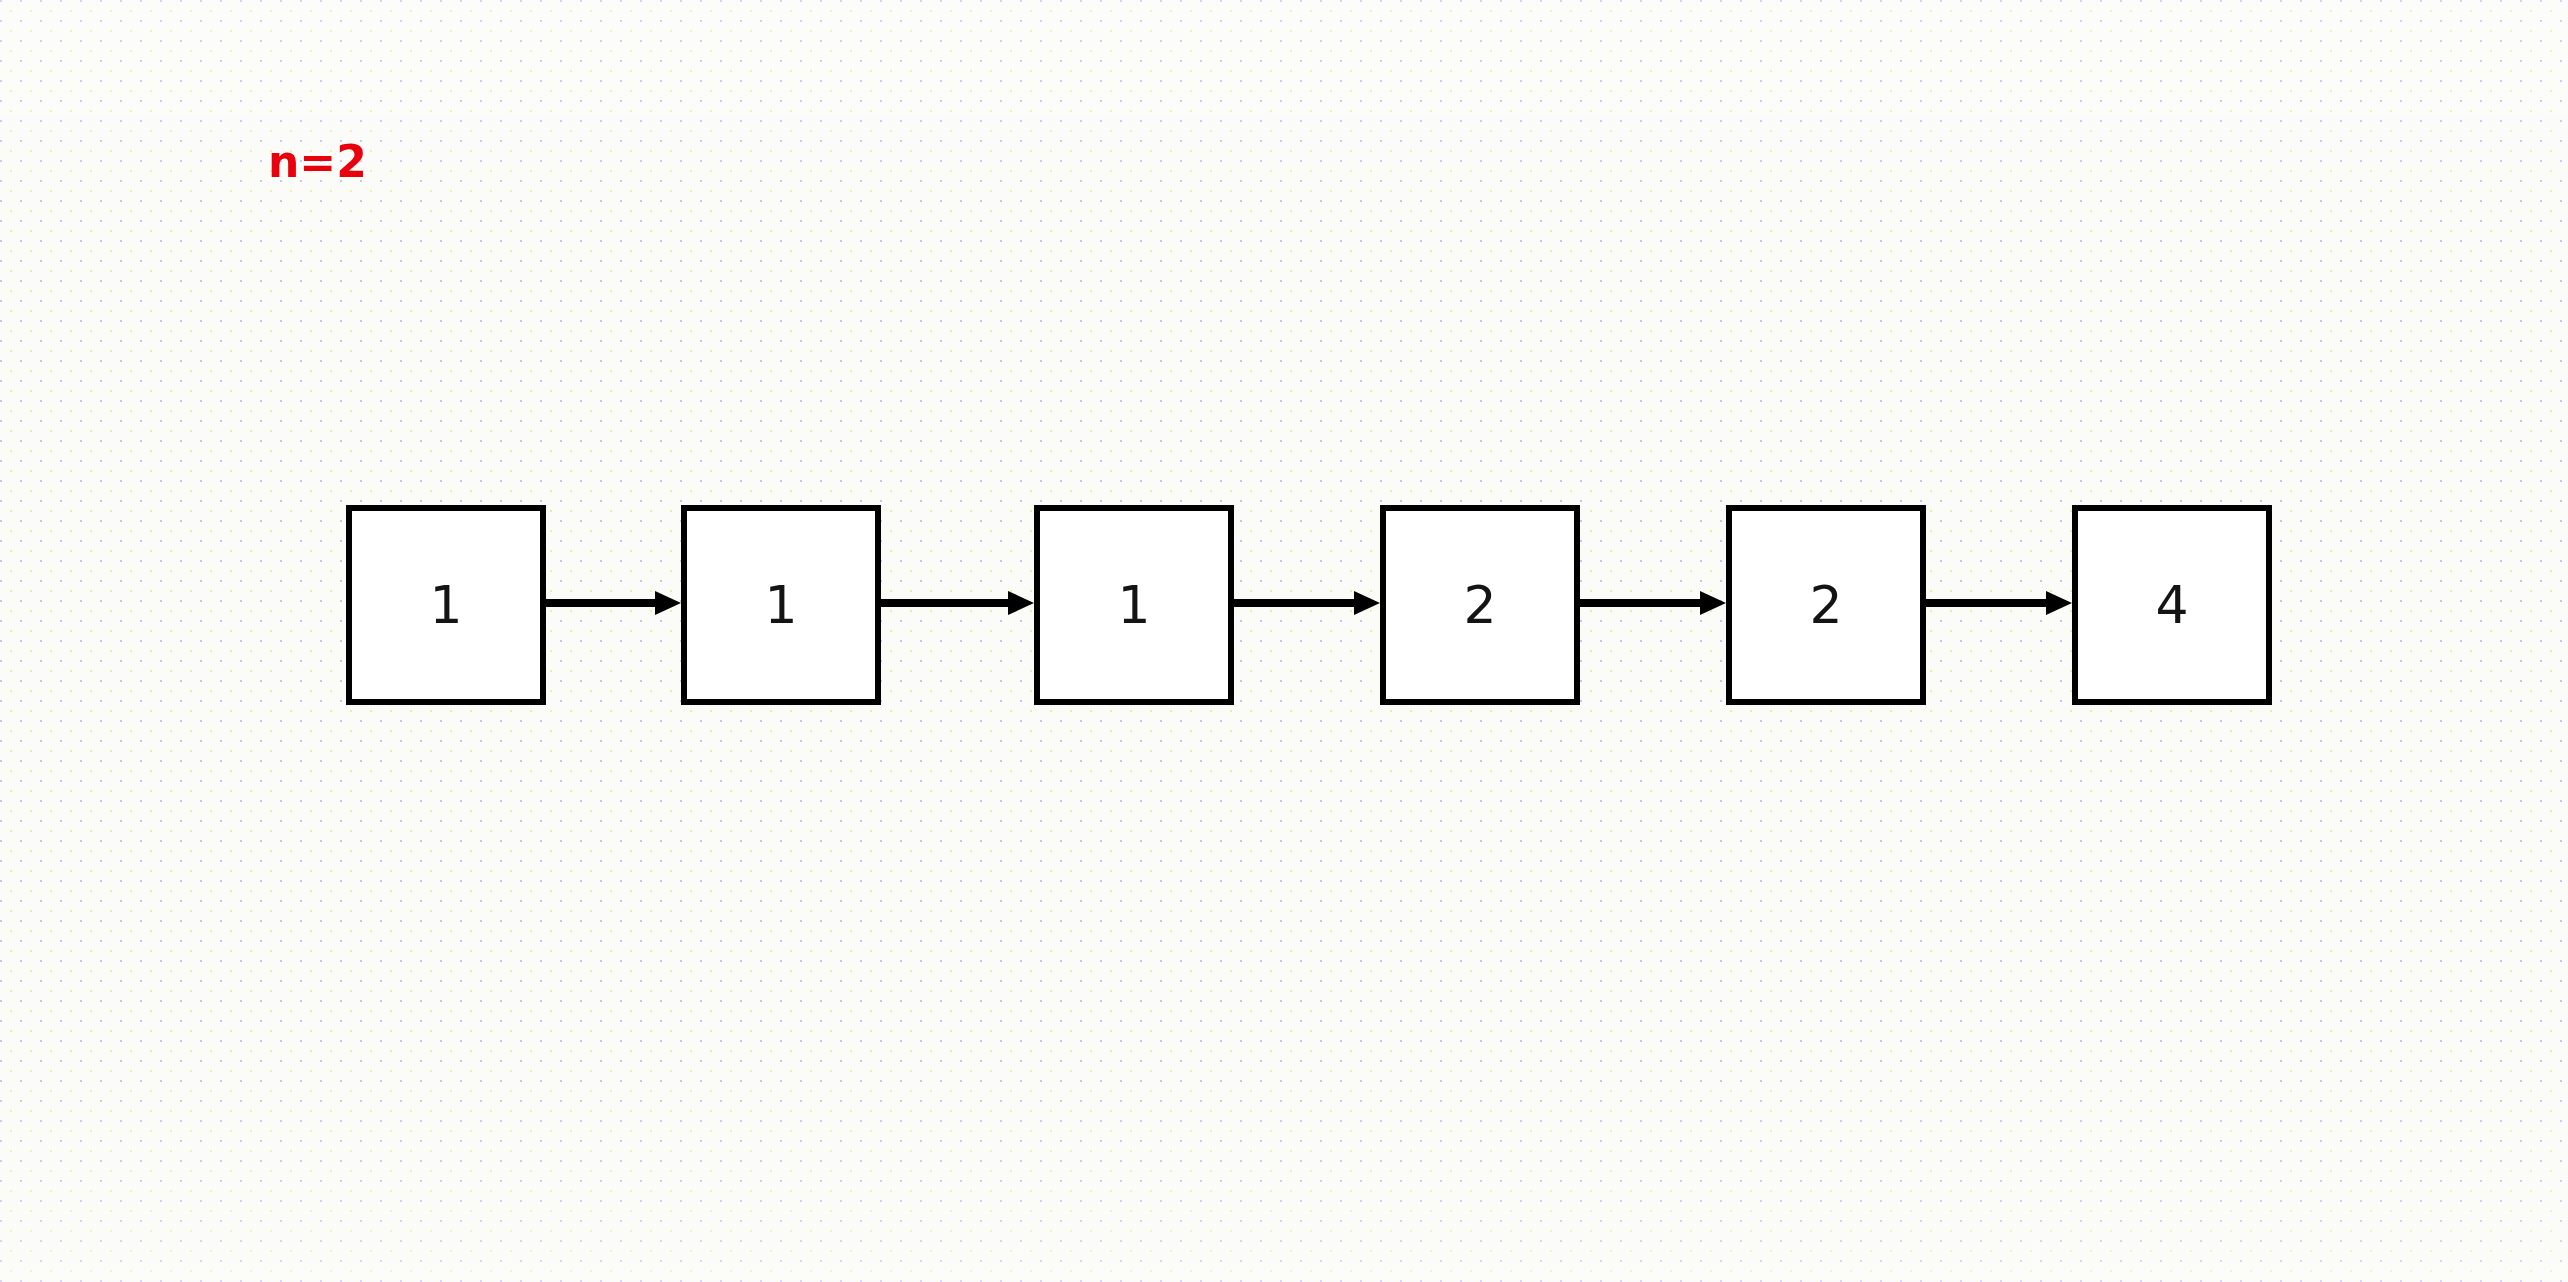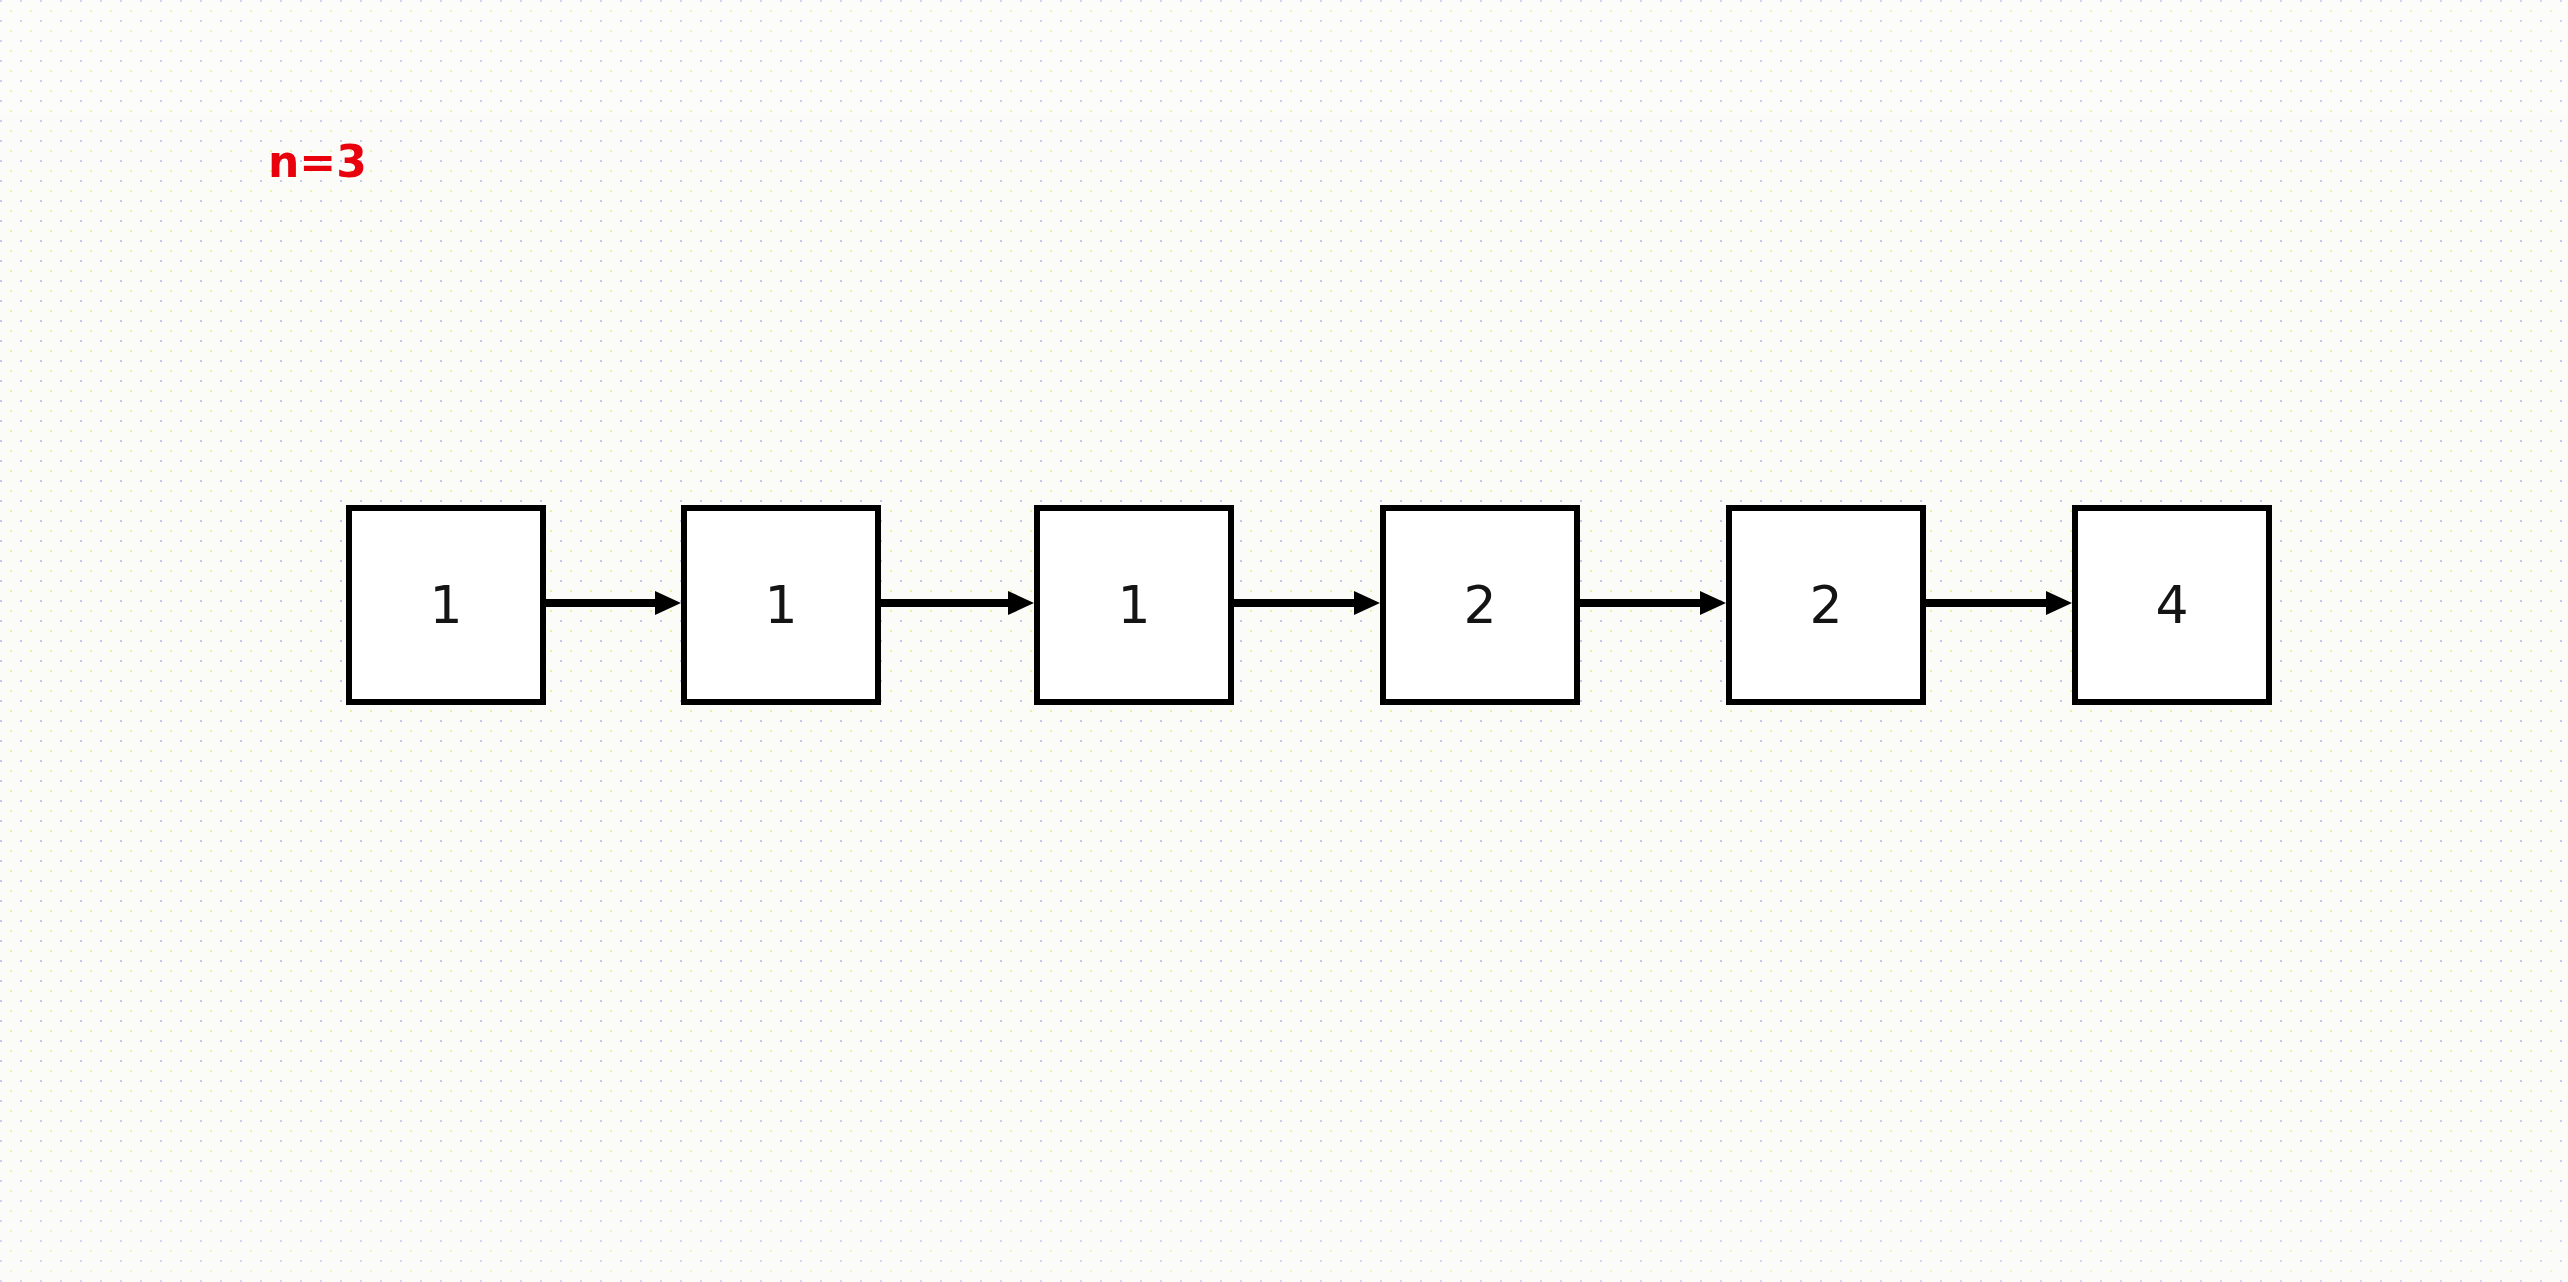--- a/index.html
+++ b/index.html
@@ -83,21 +83,21 @@
     display: block;
   }
   .arrow svg { display: block; }
 </style>
 </head>
 <body>
 
 <div id="canvas"></div>
 <div id="vignette"></div>
 
-<div id="n-label">n=3</div>
+<div id="n-label">n=2</div>
 
 <div id="nodes-layer">
     <div class="node-box" style="left: 346px; top: 505px; border-color: rgb(0, 0, 0); background: rgb(255, 255, 255);">
       <span class="node-value">1</span>
     </div>
     <div class="node-box" style="left: 681px; top: 505px; border-color: rgb(0, 0, 0); background: rgb(255, 255, 255);">
       <span class="node-value">1</span>
     </div>
     <div class="node-box" style="left: 1034px; top: 505px; border-color: rgb(0, 0, 0); background: rgb(255, 255, 255);">
       <span class="node-value">1</span>

